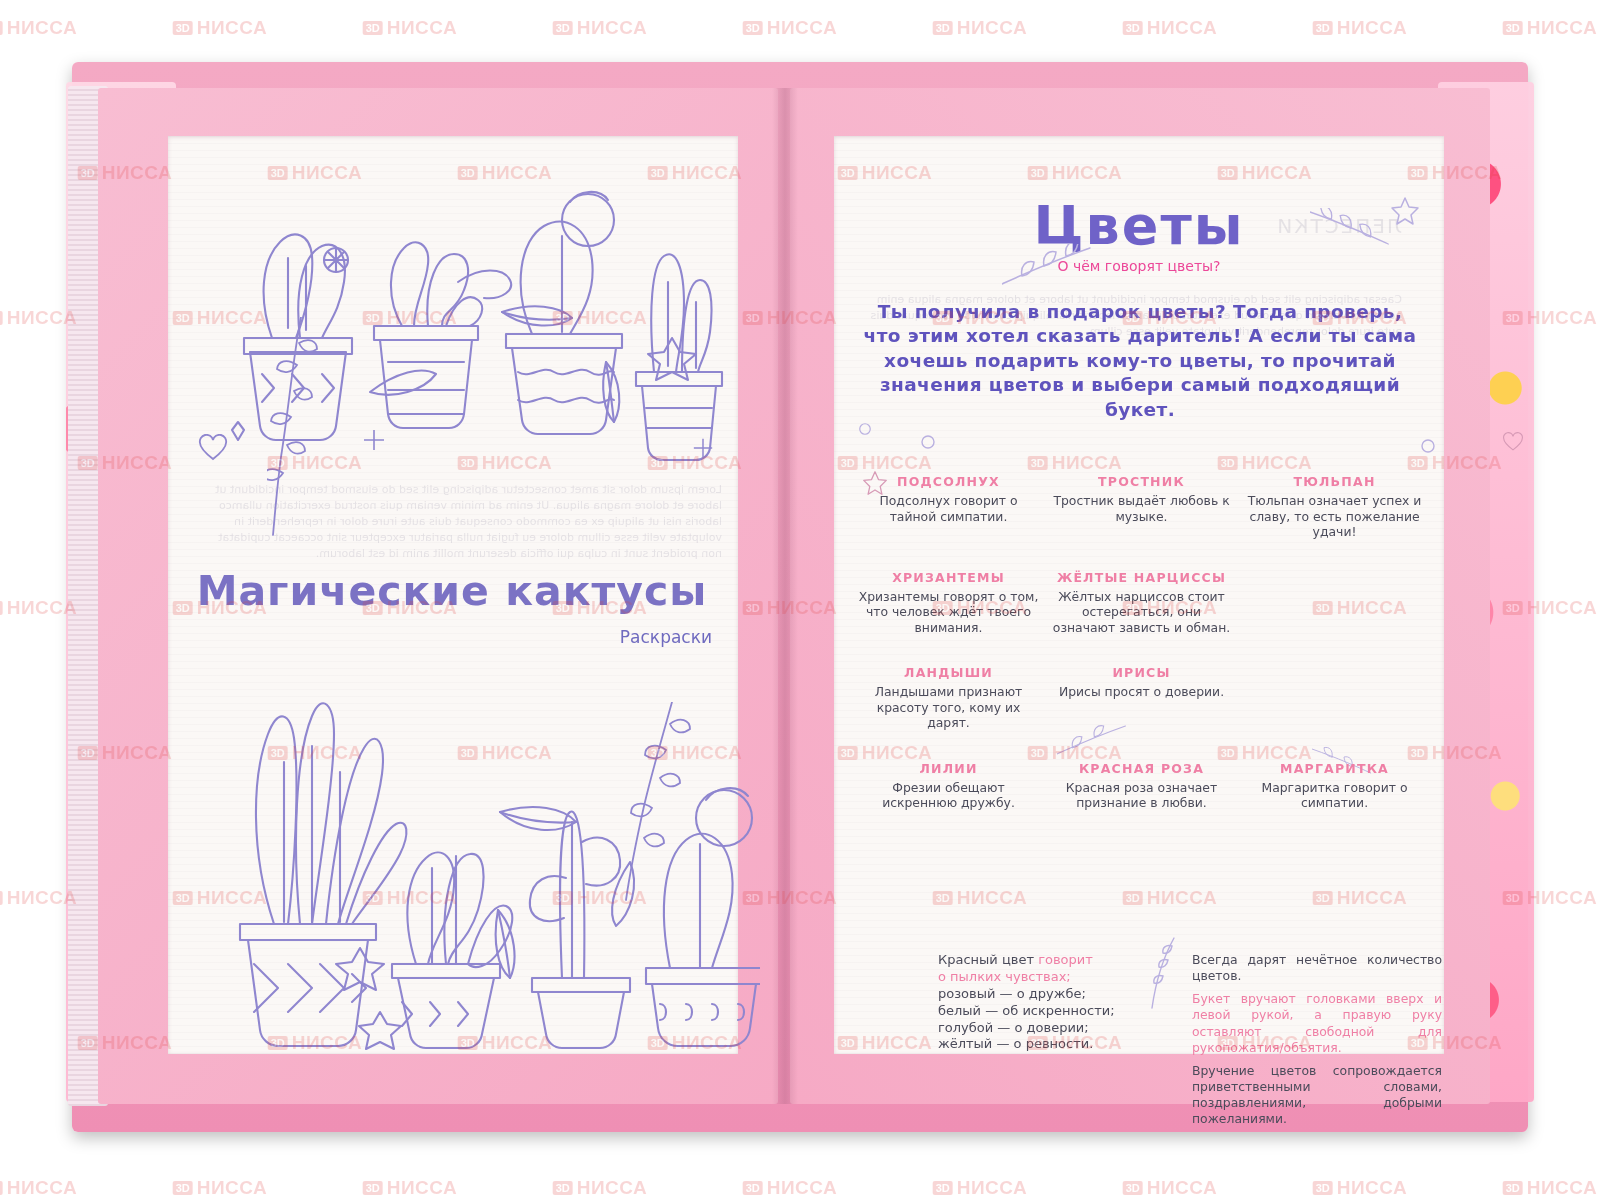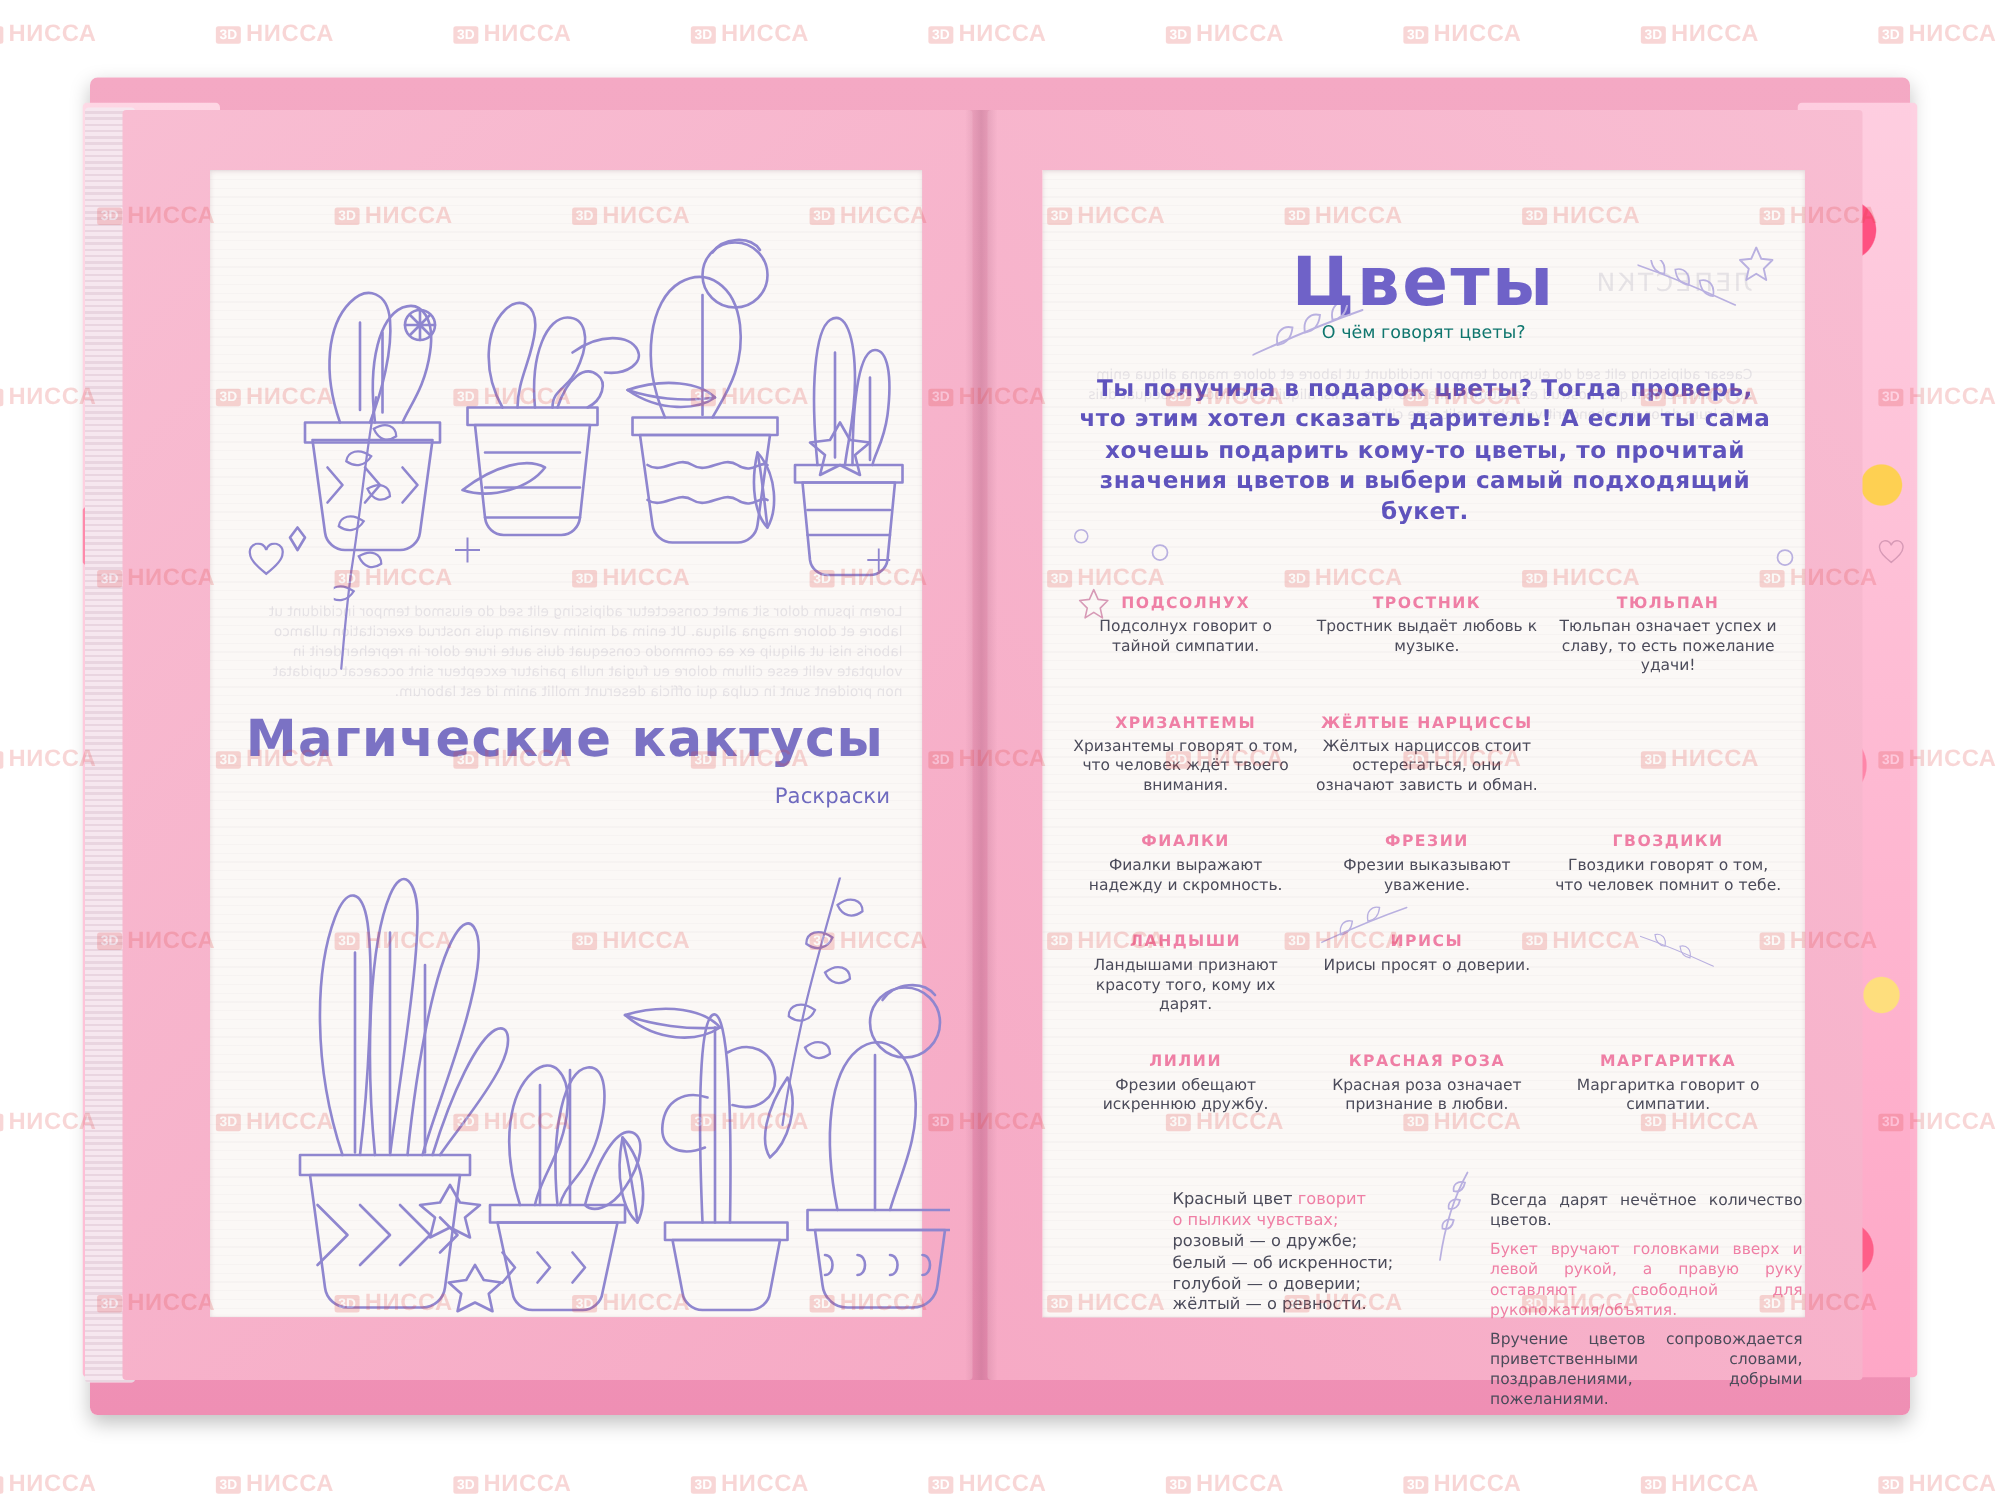--- a/index.html
+++ b/index.html
@@ -138,21 +138,21 @@
   }
 
   
   .title-right{
     position:absolute;left:762px;top:132px;width:610px;
     text-align:center;color:#6f62c8;
     font-size:54px;font-weight:bold;letter-spacing:2px;
   }
   .subtitle-right{
     position:absolute;left:762px;top:196px;width:610px;
-    text-align:center;color:#0f766e;font-size:14px;
+    text-align:center;color:#ec4899;font-size:14px;
   }
   .intro{
     position:absolute;left:790px;top:238px;width:556px;
     text-align:center;color:#5f53bd;font-size:18.5px;
     line-height:1.32;font-weight:600;letter-spacing:.4px;
   }
 
   
   #flower-grid{
     position:absolute;left:780px;top:412px;width:580px;
@@ -393,34 +393,20 @@
         <div class="fname">ХРИЗАНТЕМЫ</div>
         <div class="fdesc">Хризантемы говорят о том, что человек ждёт твоего внимания.</div>
       </div>
       <div class="fcell">
         <div class="fname">ЖЁЛТЫЕ НАРЦИССЫ</div>
         <div class="fdesc">Жёлтых нарциссов стоит остерегаться, они означают зависть и обман.</div>
       </div>
     </div>
     <div class="frow">
       <div class="fcell">
-        <div class="fname">ФИАЛКИ</div>
-        <div class="fdesc">Фиалки выражают надежду и скромность.</div>
-      </div>
-      <div class="fcell">
-        <div class="fname">ФРЕЗИИ</div>
-        <div class="fdesc">Фрезии выказывают уважение.</div>
-      </div>
-      <div class="fcell">
-        <div class="fname">ГВОЗДИКИ</div>
-        <div class="fdesc">Гвоздики говорят о том, что человек помнит о тебе.</div>
-      </div>
-    </div>
-    <div class="frow">
-      <div class="fcell">
         <div class="fname">ЛАНДЫШИ</div>
         <div class="fdesc">Ландышами признают красоту того, кому их дарят.</div>
       </div>
       <div class="fcell">
         <div class="fname">ИРИСЫ</div>
         <div class="fdesc">Ирисы просят о доверии.</div>
       </div>
     </div>
     <div class="frow">
       <div class="fcell">

